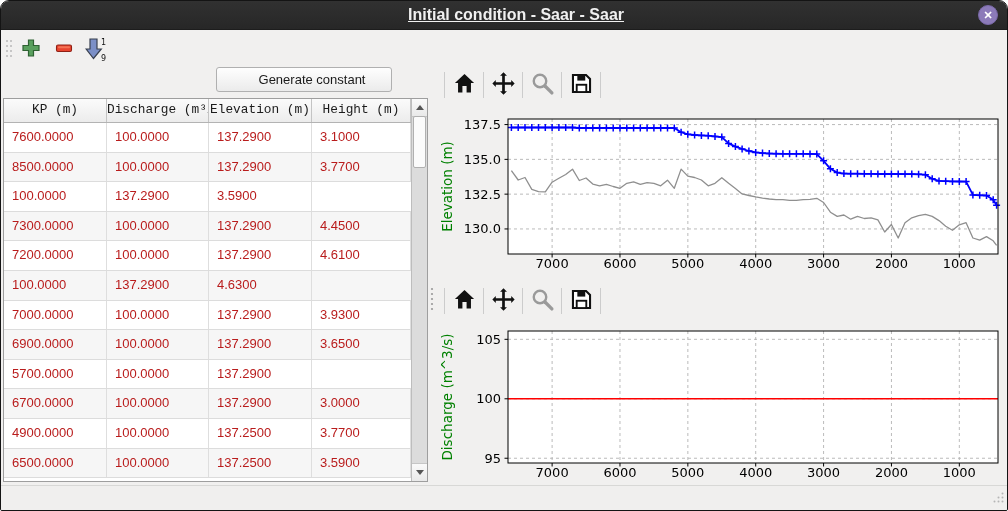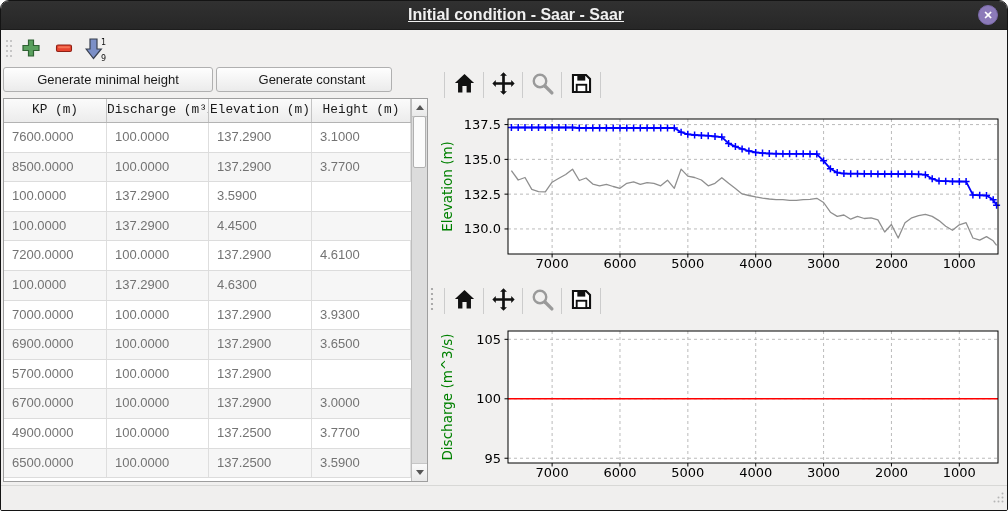--- a/index.html
+++ b/index.html
@@ -31,21 +31,21 @@
   
   .table-wrap{position:absolute;left:2px;top:97px;width:425px;height:384px;box-sizing:border-box;
               border:1px solid #9e9e9e;background:#ffffff;overflow:hidden;}
   .thead{display:grid;grid-template-columns:103px 102px 103px 99px;height:24px;
          background:linear-gradient(#fbfbfb,#ececec);border-bottom:1px solid #b3b3b3;box-sizing:border-box;}
   .th{font-size:12.8px;color:#1b1b1b;text-align:center;line-height:22px;
       border-right:1px solid #c4c4c4;box-sizing:border-box;overflow:hidden;white-space:nowrap;font-family:Liberation Mono, monospace;}
   .tr{display:grid;grid-template-columns:103px 102px 103px 99px;height:29.6px;
       border-bottom:1px solid #dcdcdc;box-sizing:border-box;background:#ffffff;}
   .tr:nth-child(even){background:#f6f6f6;}
-  .td{font-size:13px;color:#737373;line-height:28px;padding-left:8px;
+  .td{font-size:13px;color:#b91c1c;line-height:28px;padding-left:8px;
       border-right:1px solid #dedede;box-sizing:border-box;overflow:hidden;white-space:nowrap;}
 
   
   .vscroll{position:absolute;right:0;top:0;width:16px;height:100%;background:#dcdcdc;
            border-left:1px solid #bdbdbd;box-sizing:border-box;}
   .sb-btn{position:absolute;left:0;width:100%;height:17px;background:linear-gradient(#fafafa,#e9e9e9);}
   .sb-up{top:0;border-bottom:1px solid #c6c6c6;}
   .sb-down{bottom:0;border-top:1px solid #c6c6c6;}
   .sb-arrow-up,.sb-arrow-down{position:absolute;left:3.5px;width:0;height:0;border-left:4px solid transparent;border-right:4px solid transparent;}
   .sb-arrow-up{top:6px;border-bottom:5px solid #555;}
@@ -117,21 +117,20 @@
       <span>
         <svg width="26" height="26" viewBox="0 0 26 26">
           <path d="M7 3 h7 v10 h4.3 L10.5 22.5 L3.2 13 H7 Z" fill="#7b8fc7" stroke="#39404f" stroke-width="1.2" transform="translate(1,0)"></path>
           <text x="19" y="8.5" font-size="8" font-family="DejaVu Sans, sans-serif" fill="#111">1</text>
           <text x="19" y="25" font-size="8" font-family="DejaVu Sans, sans-serif" fill="#111">9</text>
         </svg>
       </span>
     </span>
   </div>
 
-  <div class="btn" id="btn-minheight">Generate minimal height</div>
   <div class="btn" id="btn-constdis">Generate constant discharge</div>
 
   <div class="table-wrap">
     <div class="thead" id="thead">
         <div class="th">KP (m)</div>
         <div class="th">Discharge (m³/s)</div>
         <div class="th">Elevation (m)</div>
         <div class="th">Height (m)</div>
       </div>
     <div id="tbody">
@@ -146,20 +145,21 @@
           <div class="td">100.0000</div>
           <div class="td">137.2900</div>
           <div class="td">3.7700</div>
         </div>
         <div class="tr">
           <div class="td">100.0000</div>
           <div class="td">137.2900</div>
           <div class="td">3.5900</div>
         </div>
         <div class="tr">
+          <div class="td">7300.0000</div>
           <div class="td">100.0000</div>
           <div class="td">137.2900</div>
           <div class="td">4.4500</div>
         </div>
         <div class="tr">
           <div class="td">7200.0000</div>
           <div class="td">100.0000</div>
           <div class="td">137.2900</div>
           <div class="td">4.6100</div>
         </div>

